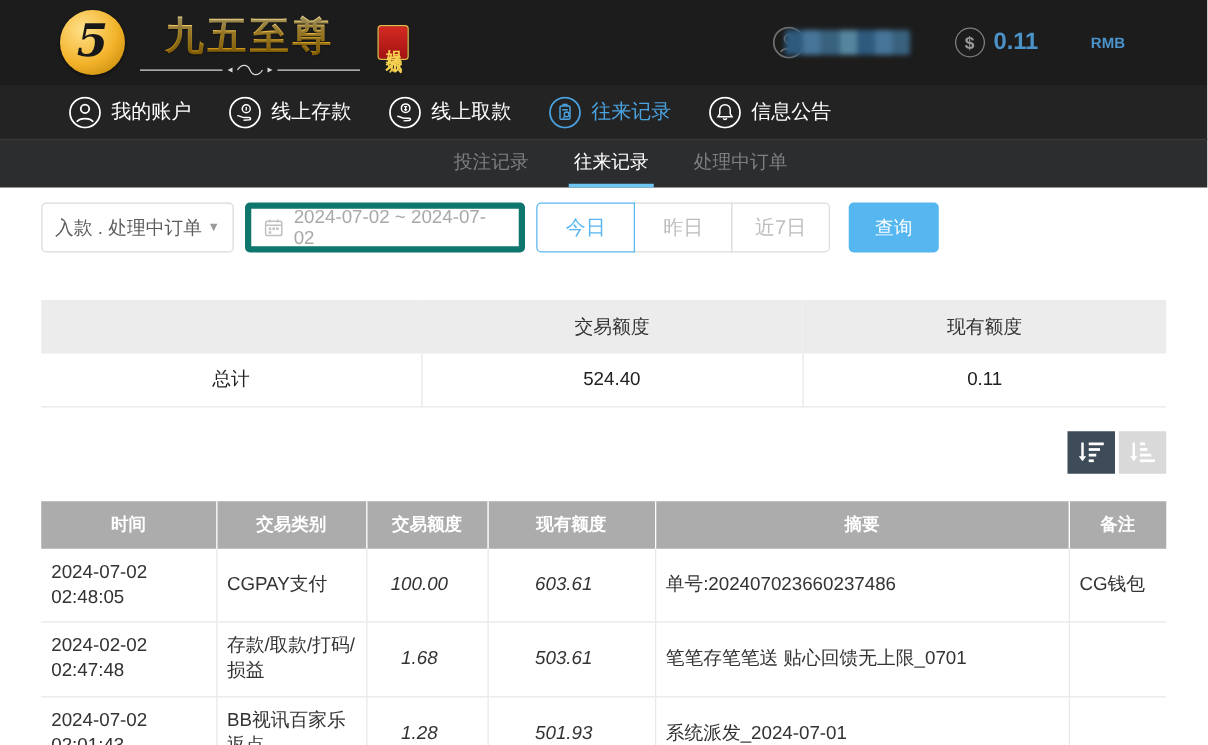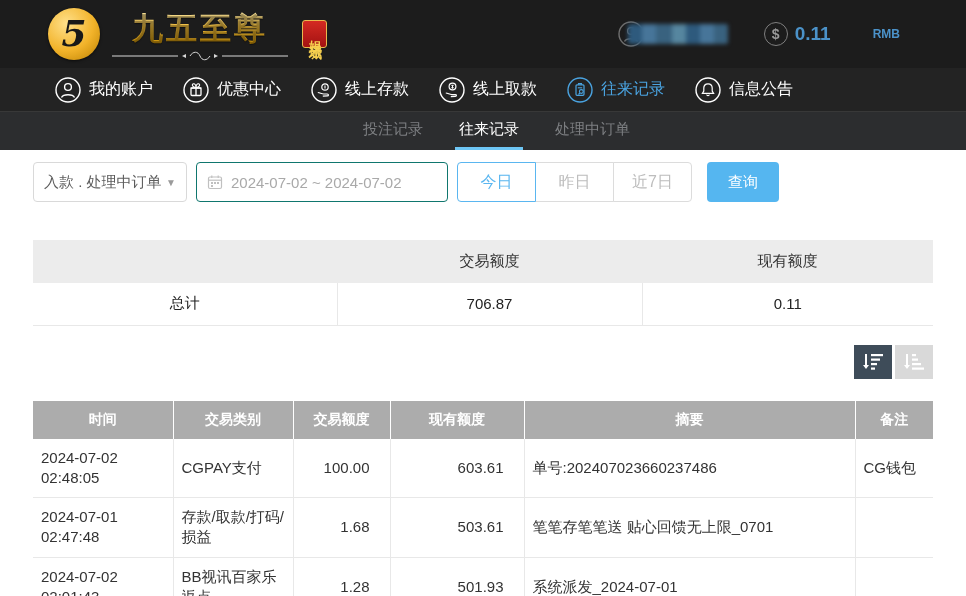--- a/index.html
+++ b/index.html
@@ -55,21 +55,21 @@
   .subtab.active { color:#fff; border-bottom-color:#6ec6f5; }
 
   
   .content { padding:0 33px; }
 
   .filter-row { margin-top:12px; display:flex; align-items:center; }
   .type-select { width:154px; height:40px; border:1px solid #d9d9d9; border-radius:4px;
     display:flex; align-items:center; padding:0 10px; font-size:15px; color:#5c5c5c;
     cursor:pointer; }
   .type-select .caret { margin-left:auto; color:#9a9a9a; font-size:10px; }
-  .date-input { width:252px; height:40px; border:1px solid #0f766e; border-radius:4px;
+  .date-input { width:224px; height:40px; border:5px solid #0f766e; border-radius:4px;
     display:flex; align-items:center; gap:8px; padding:0 10px; font-size:15px;
     color:#a9a9a9; margin-left:9px; cursor:pointer; }
   .quick-group { display:flex; margin-left:9px; }
   .quick-btn { width:79px; height:40px; background:#fff; border:1px solid #dcdcdc;
     font-size:16px; color:#bdbdbd; cursor:pointer; margin-left:-1px; position:relative; }
   .quick-btn:first-child { margin-left:0; border-radius:4px 0 0 4px; }
   .quick-btn:last-child { border-radius:0 4px 4px 0; }
   .quick-btn.active { border-color:#5ab6f0; color:#5ab6f0; z-index:2; }
   .search-btn { width:72px; height:40px; margin-left:15px; background:#55b6f0;
     border:none; border-radius:4px; color:#fff; font-size:15px; cursor:pointer; }
@@ -90,21 +90,21 @@
   .sort-btn.inactive { background:#d9d9d9; }
 
   
   .records-table { width:900px; margin-top:22px; border-collapse:collapse; table-layout:fixed; }
   .records-table thead th { background:#acacac; color:#fff; font-size:14px; font-weight:bold;
     height:38px; text-align:center; border-right:1px solid #fff; }
   .records-table thead th:last-child { border-right:none; }
   .records-table tbody td { font-size:15px; color:#333; border-bottom:1px solid #e8e8e8;
     border-right:1px solid #e8e8e8; padding:9px 8px; vertical-align:middle; line-height:1.35; }
   .records-table tbody td:last-child { border-right:none; }
-  .records-table td.num { text-align:right; padding-right:20px; }
+  .records-table td.num { text-align:center; padding-right:20px;font-style:italic; }
   .records-table td.summary-cell { }
 </style>
 </head>
 <body>
 
 <header class="topbar">
   <div class="logo">
     <div class="logo-circle">
       <span>5</span>
     </div>
@@ -140,30 +140,20 @@
 </header>
 
 <nav class="mainnav">
   <div class="nav-item">
     <svg width="26" height="26" viewBox="0 0 26 26">
       <circle cx="13" cy="13" r="12" fill="none" stroke="#fff" stroke-width="1.4"></circle>
       <circle cx="13" cy="10" r="3.4" fill="none" stroke="#fff" stroke-width="1.4"></circle>
       <path d="M6.5 20.5 c1.8 -3.6 11.2 -3.6 13 0" fill="none" stroke="#fff" stroke-width="1.4"></path>
     </svg>
     <span>我的账户</span>
-  </div>
-  <div class="nav-item">
-    <svg width="26" height="26" viewBox="0 0 26 26">
-      <circle cx="13" cy="13" r="12" fill="none" stroke="#fff" stroke-width="1.4"></circle>
-      <rect x="8" y="11" width="10" height="7.5" rx="1" fill="none" stroke="#fff" stroke-width="1.3"></rect>
-      <line x1="7.5" y1="11" x2="18.5" y2="11" stroke="#fff" stroke-width="1.3"></line>
-      <line x1="13" y1="11" x2="13" y2="18.5" stroke="#fff" stroke-width="1.3"></line>
-      <path d="M13 10.5 c-4 0 -4.5 -3.5 -2.5 -3.8 c1.6 -0.2 2.5 1.8 2.5 3.8 c0 -2 0.9 -4 2.5 -3.8 c2 0.3 1.5 3.8 -2.5 3.8z" fill="none" stroke="#fff" stroke-width="1.1"></path>
-    </svg>
-    <span>优惠中心</span>
   </div>
   <div class="nav-item">
     <svg width="26" height="26" viewBox="0 0 26 26">
       <circle cx="13" cy="13" r="12" fill="none" stroke="#fff" stroke-width="1.4"></circle>
       <circle cx="14" cy="10" r="3.2" fill="none" stroke="#fff" stroke-width="1.2"></circle>
       <line x1="14" y1="8.6" x2="14" y2="11.4" stroke="#fff" stroke-width="1.1"></line>
       <path d="M6.8 15.5 c2.5 0.2 3.5 1.5 6 1.5 h3.5 c1.5 0 1.5 1.8 0 1.9 l-4.5 0.3" fill="none" stroke="#fff" stroke-width="1.2"></path>
     </svg>
     <span>线上存款</span>
   </div>
@@ -240,21 +230,21 @@
     <thead>
       <tr>
         <td></td>
         <td>交易额度</td>
         <td>现有额度</td>
       </tr>
     </thead>
     <tbody>
       <tr>
         <td>总计</td>
-        <td>706.87</td>
+        <td>524.40</td>
         <td>0.11</td>
       </tr>
     </tbody>
   </table>
 
   <div class="sort-row">
     <button class="sort-btn active">
       <svg width="22" height="20" viewBox="0 0 22 20">
         <line x1="4" y1="2" x2="4" y2="15" stroke="#fff" stroke-width="2"></line>
         <path d="M1 13 l3 4 l3 -4 z" fill="#fff"></path>
@@ -298,21 +288,21 @@
     <tbody>
       <tr>
         <td>2024-07-02 02:48:05</td>
         <td>CGPAY支付</td>
         <td class="num">100.00</td>
         <td class="num">603.61</td>
         <td class="summary-cell">单号:202407023660237486</td>
         <td>CG钱包</td>
       </tr>
       <tr>
-        <td>2024-07-01 02:47:48</td>
+        <td>2024-02-02 02:47:48</td>
         <td>存款/取款/打码/损益</td>
         <td class="num">1.68</td>
         <td class="num">503.61</td>
         <td class="summary-cell">笔笔存笔笔送 贴心回馈无上限_0701</td>
         <td></td>
       </tr>
       <tr>
         <td>2024-07-02 02:01:43</td>
         <td>BB视讯百家乐返点</td>
         <td class="num">1.28</td>

